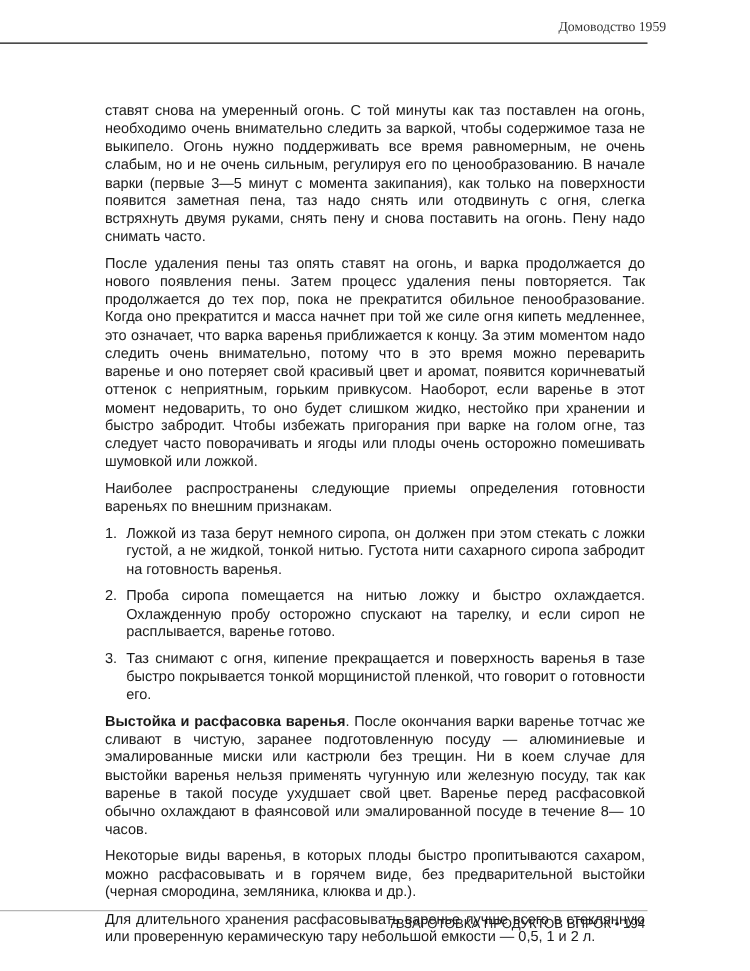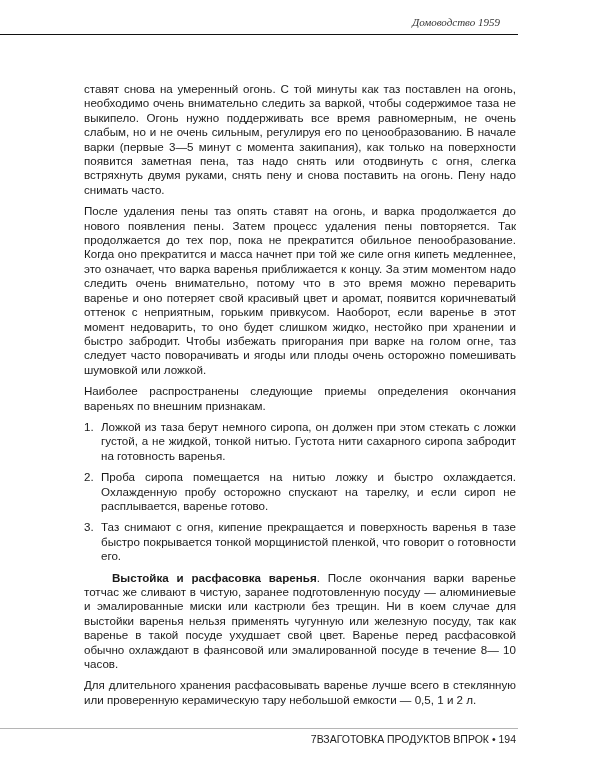--- a/index.html
+++ b/index.html
@@ -10,24 +10,23 @@
     body {
       width: 600px;
       height: 777px;
       position: relative;
       overflow: hidden;
       font-family: "Liberation Sans", sans-serif;
       color: #1a1a1a;
     }
     .header-title {
       position: absolute;
-      right: 100px;
+      right: 67px;
       top: 16px;
       font-family: "Liberation Serif", serif;
-      font-style: italic;
       font-size: 11px;
       color: #333;
       white-space: nowrap;
     }
     .header-rule {
       position: absolute;
       left: 0;
       top: 34px;
       width: 518px;
       height: 0;
@@ -56,21 +55,20 @@
       margin: 0 0 7px 0;
       text-align: justify;
     }
     .content ol li .num {
       position: absolute;
       left: 0;
       top: 0;
     }
     .content b {
       font-weight: bold;
-      margin-left: 28px;
     }
     .footer-rule {
       position: absolute;
       left: 0;
       top: 728px;
       width: 518px;
       height: 0;
       border-top: 1px solid #b5b5b5;
     }
     .footer-text {
@@ -85,37 +83,38 @@
   </style>
 </head>
 <body>
 
 <div class="header-title">Домоводство 1959</div>
 <div class="header-rule"></div>
 
 <div class="content">
   <p>ставят снова на умеренный огонь. С той минуты как таз поставлен на огонь, необходимо очень внимательно следить за варкой, чтобы содержимое таза не выкипело. Огонь нужно поддерживать все время равномерным, не очень слабым, но и не очень сильным, регулируя его по ценообразованию. В начале варки (первые 3—5 минут с момента закипания), как только на поверхности появится заметная пена, таз надо снять или отодвинуть с огня, слегка встряхнуть двумя руками, снять пену и снова поставить на огонь. Пену надо снимать часто.</p>
   <p>После удаления пены таз опять ставят на огонь, и варка продолжается до нового появления пены. Затем процесс удаления пены повторяется. Так продолжается до тех пор, пока не прекратится обильное пенообразование. Когда оно прекратится и масса начнет при той же силе огня кипеть медленнее, это означает, что варка варенья приближается к концу. За этим моментом надо следить очень внимательно, потому что в это время можно переварить варенье и оно потеряет свой красивый цвет и аромат, появится коричневатый оттенок с неприятным, горьким привкусом. Наоборот, если варенье в этот момент недоварить, то оно будет слишком жидко, нестойко при хранении и быстро забродит. Чтобы избежать пригорания при варке на голом огне, таз следует часто поворачивать и ягоды или плоды очень осторожно помешивать шумовкой или ложкой.</p>
-  <p>Наиболее распространены следующие приемы определения окончания вареньях по внешним признакам.</p>
+  <p>Наиболее распространены следующие приемы определения готовности вареньях по внешним признакам.</p>
 
   <ol>
     <li>
       <span class="num">1.</span>
       <span>Ложкой из таза берут немного сиропа, он должен при этом стекать с ложки густой, а не жидкой, тонкой нитью. Густота нити сахарного сиропа забродит на готовность варенья.</span>
     </li>
     <li>
       <span class="num">2.</span>
       <span>Проба сиропа помещается на нитью ложку и быстро охлаждается. Охлажденную пробу осторожно спускают на тарелку, и если сироп не расплывается, варенье готово.</span>
     </li>
     <li>
       <span class="num">3.</span>
       <span>Таз снимают с огня, кипение прекращается и поверхность варенья в тазе быстро покрывается тонкой морщинистой пленкой, что говорит о готовности его.</span>
     </li>
   </ol>
 
   <p><b>Выстойка и расфасовка варенья</b><span>.</span><span> После окончания варки варенье тотчас же сливают в чистую, заранее подготовленную посуду — алюминиевые и эмалированные миски или кастрюли без трещин. Ни в коем случае для выстойки варенья нельзя применять чугунную или железную посуду, так как варенье в такой посуде ухудшает свой цвет. Варенье перед расфасовкой обычно охлаждают в фаянсовой или эмалированной посуде в течение 8— 10 часов.</span></p>
 
+  <p>Некоторые виды варенья, в которых плоды быстро пропитываются сахаром, можно расфасовывать и в горячем виде, без предварительной выстойки (черная смородина, земляника, клюква и др.).</p>
   <p>Для длительного хранения расфасовывать варенье лучше всего в стеклянную или проверенную керамическую тару небольшой емкости — 0,5, 1 и 2 л.</p>
 
 </div>
 
 <div class="footer-rule"></div>
 <div class="footer-text">7ВЗАГОТОВКА ПРОДУКТОВ ВПРОК • 194</div>
 
 </body></html>

